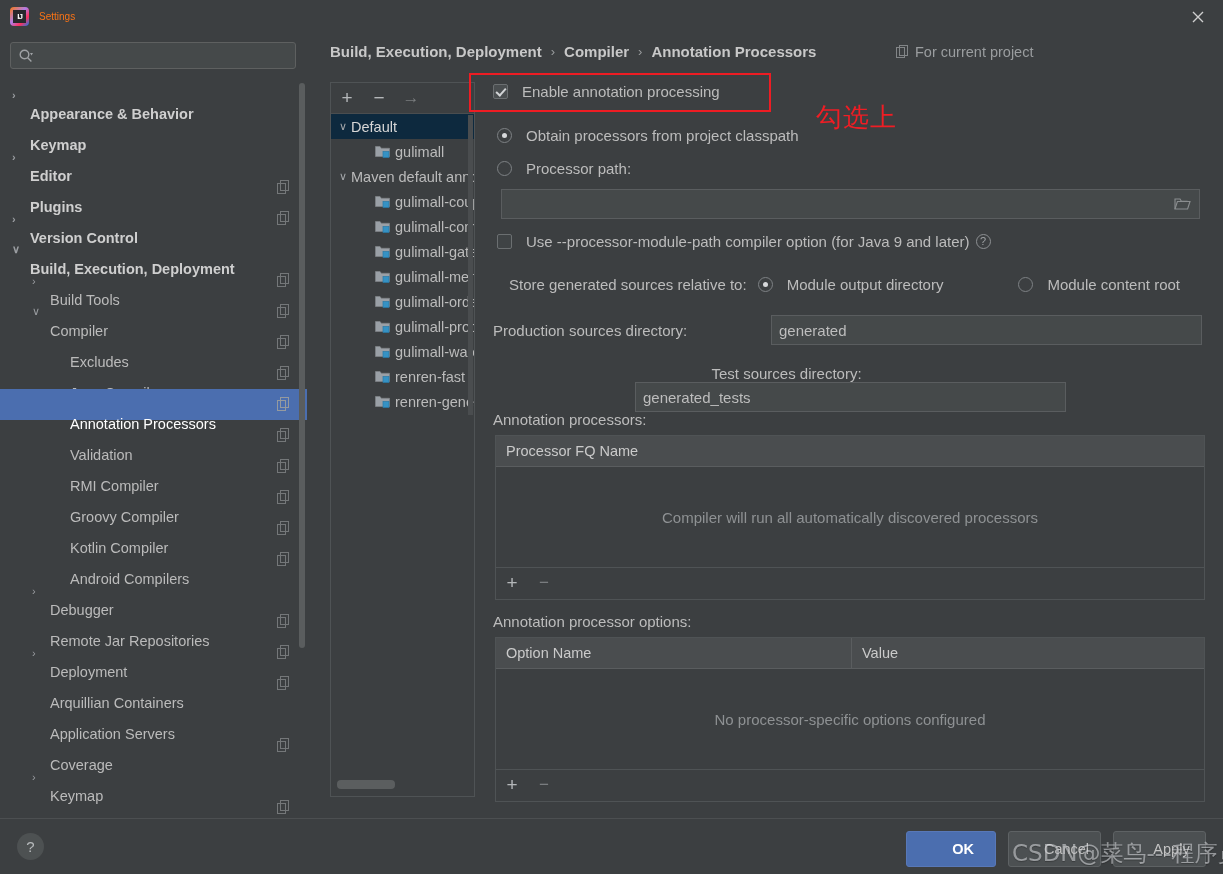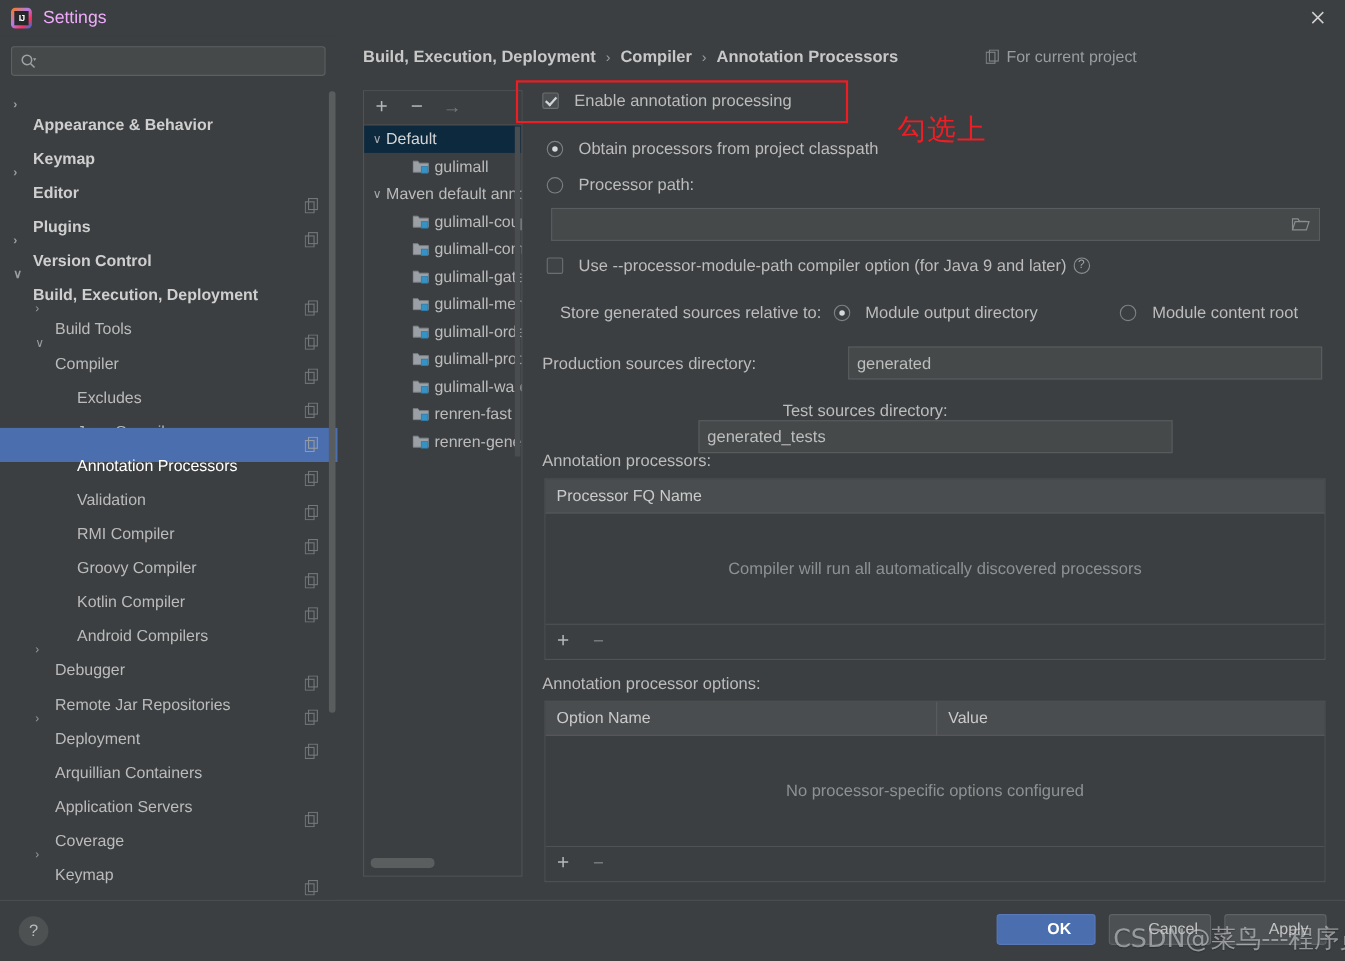--- a/index.html
+++ b/index.html
@@ -32,21 +32,21 @@
   }
   .ij-logo::after {
     content: "IJ";
     position: absolute; left: 3px; top: 3px;
     width: 13px; height: 13px;
     background: #27282c; color: #ffffff;
     font-size: 8px; font-weight: bold;
     line-height: 13px; text-align: center;
     letter-spacing: -1px;
   }
-  .title-text { font-size: 16px; color: #f0abfc; }
+  .title-text { font-size: 10px; color: #f97316; }
   .win-close {
     position: absolute; right: 12px; top: 4px;
     width: 26px; height: 26px;
     color: #cfcfcf; font-size: 19px;
     line-height: 26px; text-align: center;
     cursor: default;
   }
 
   
   .sidebar {
@@ -319,21 +319,21 @@
   .help-btn {
     position: absolute; left: 17px; top: 14px;
     width: 27px; height: 27px;
     border-radius: 50%;
     background: #4d5152;
     color: #b7babc; font-size: 15px;
     line-height: 27px; text-align: center;
   }
   .btn {
     position: absolute; top: 12px;
-    height: 28px;
+    height: 36px;
     border-radius: 3px;
     font-size: 14.5px;
     display: flex; align-items: center; justify-content: center;
     font-family: "Liberation Sans", sans-serif;
     padding-left: 24px;
   }
   .btn-ok {
     left: 906px; width: 90px;
     background: #4b6eaf;
     border: 1px solid #5878b8;

